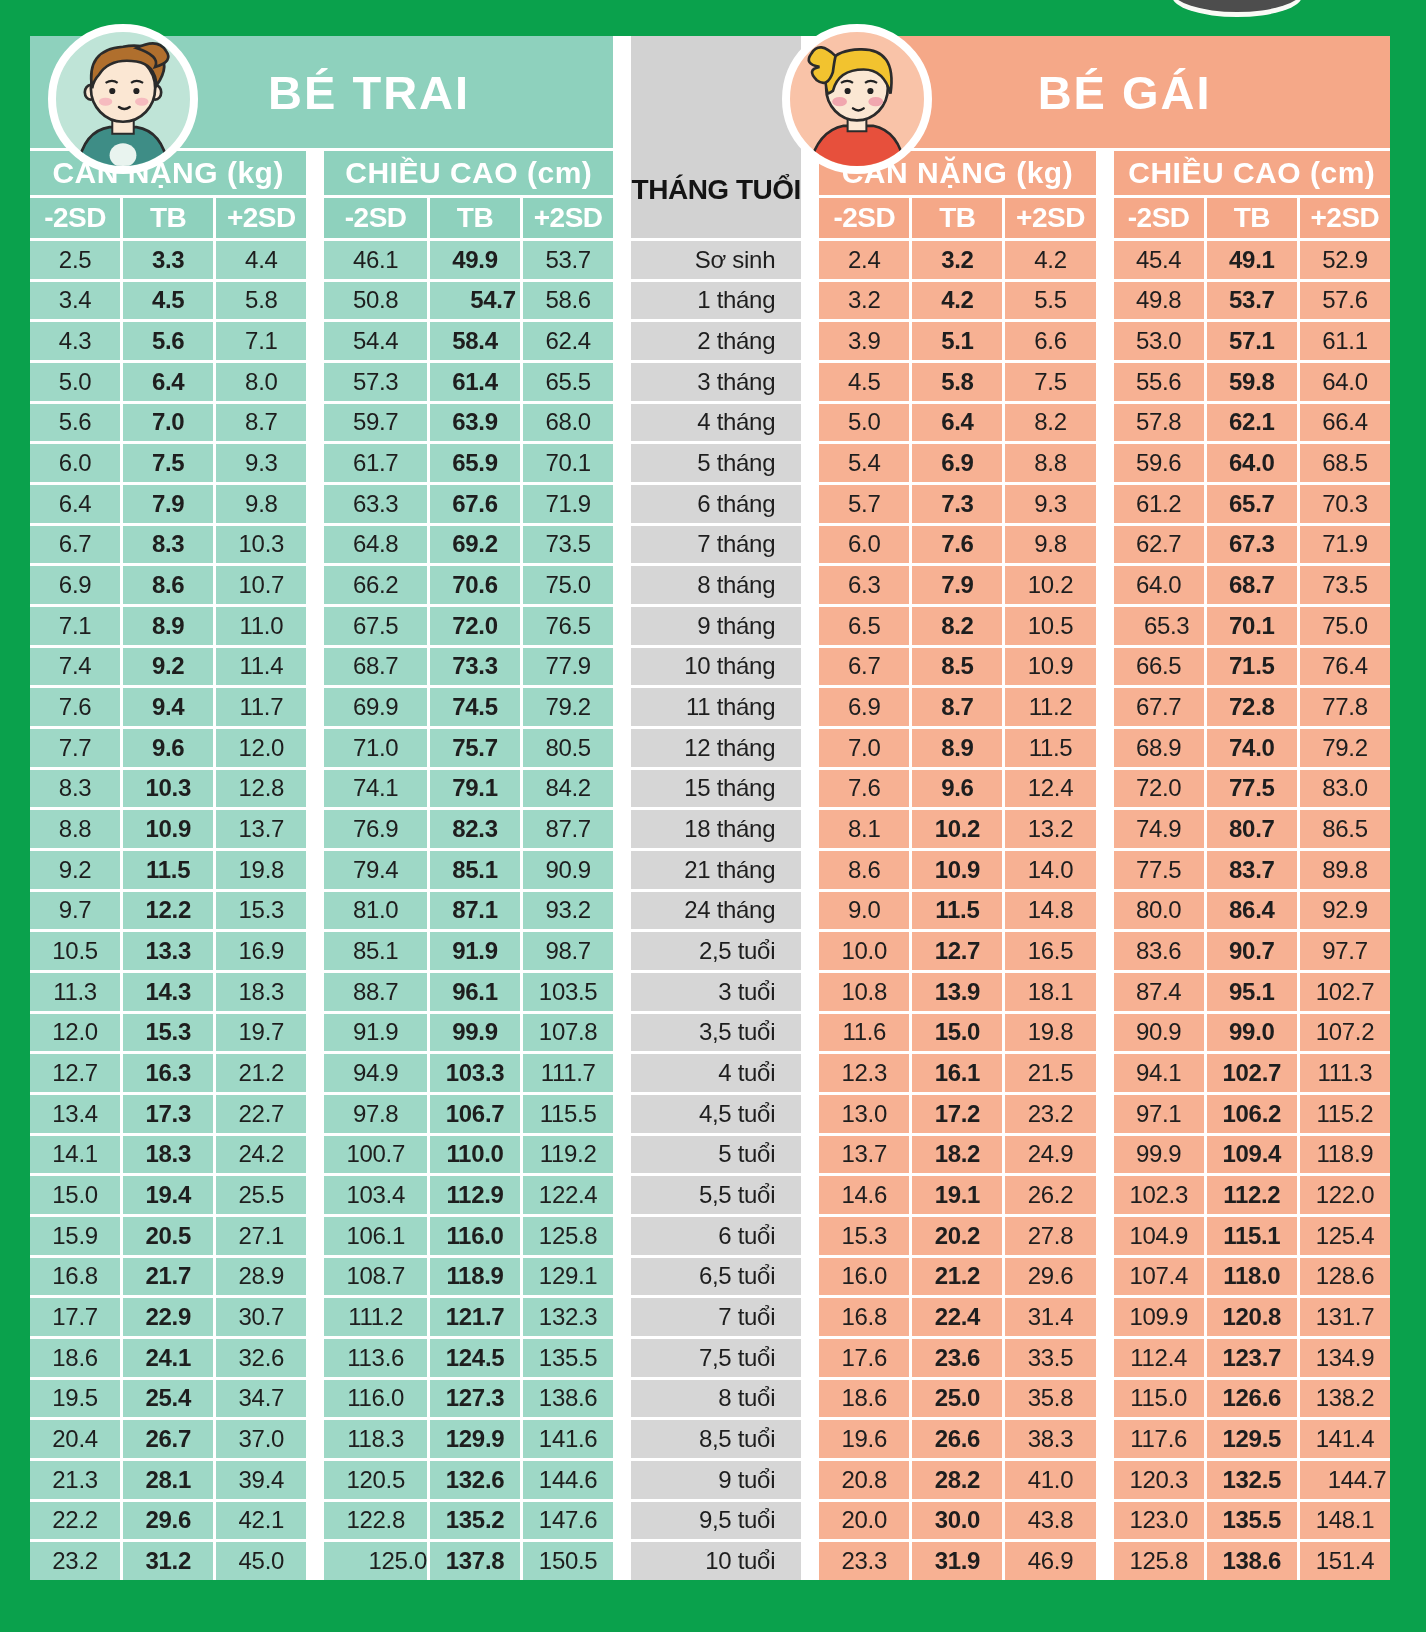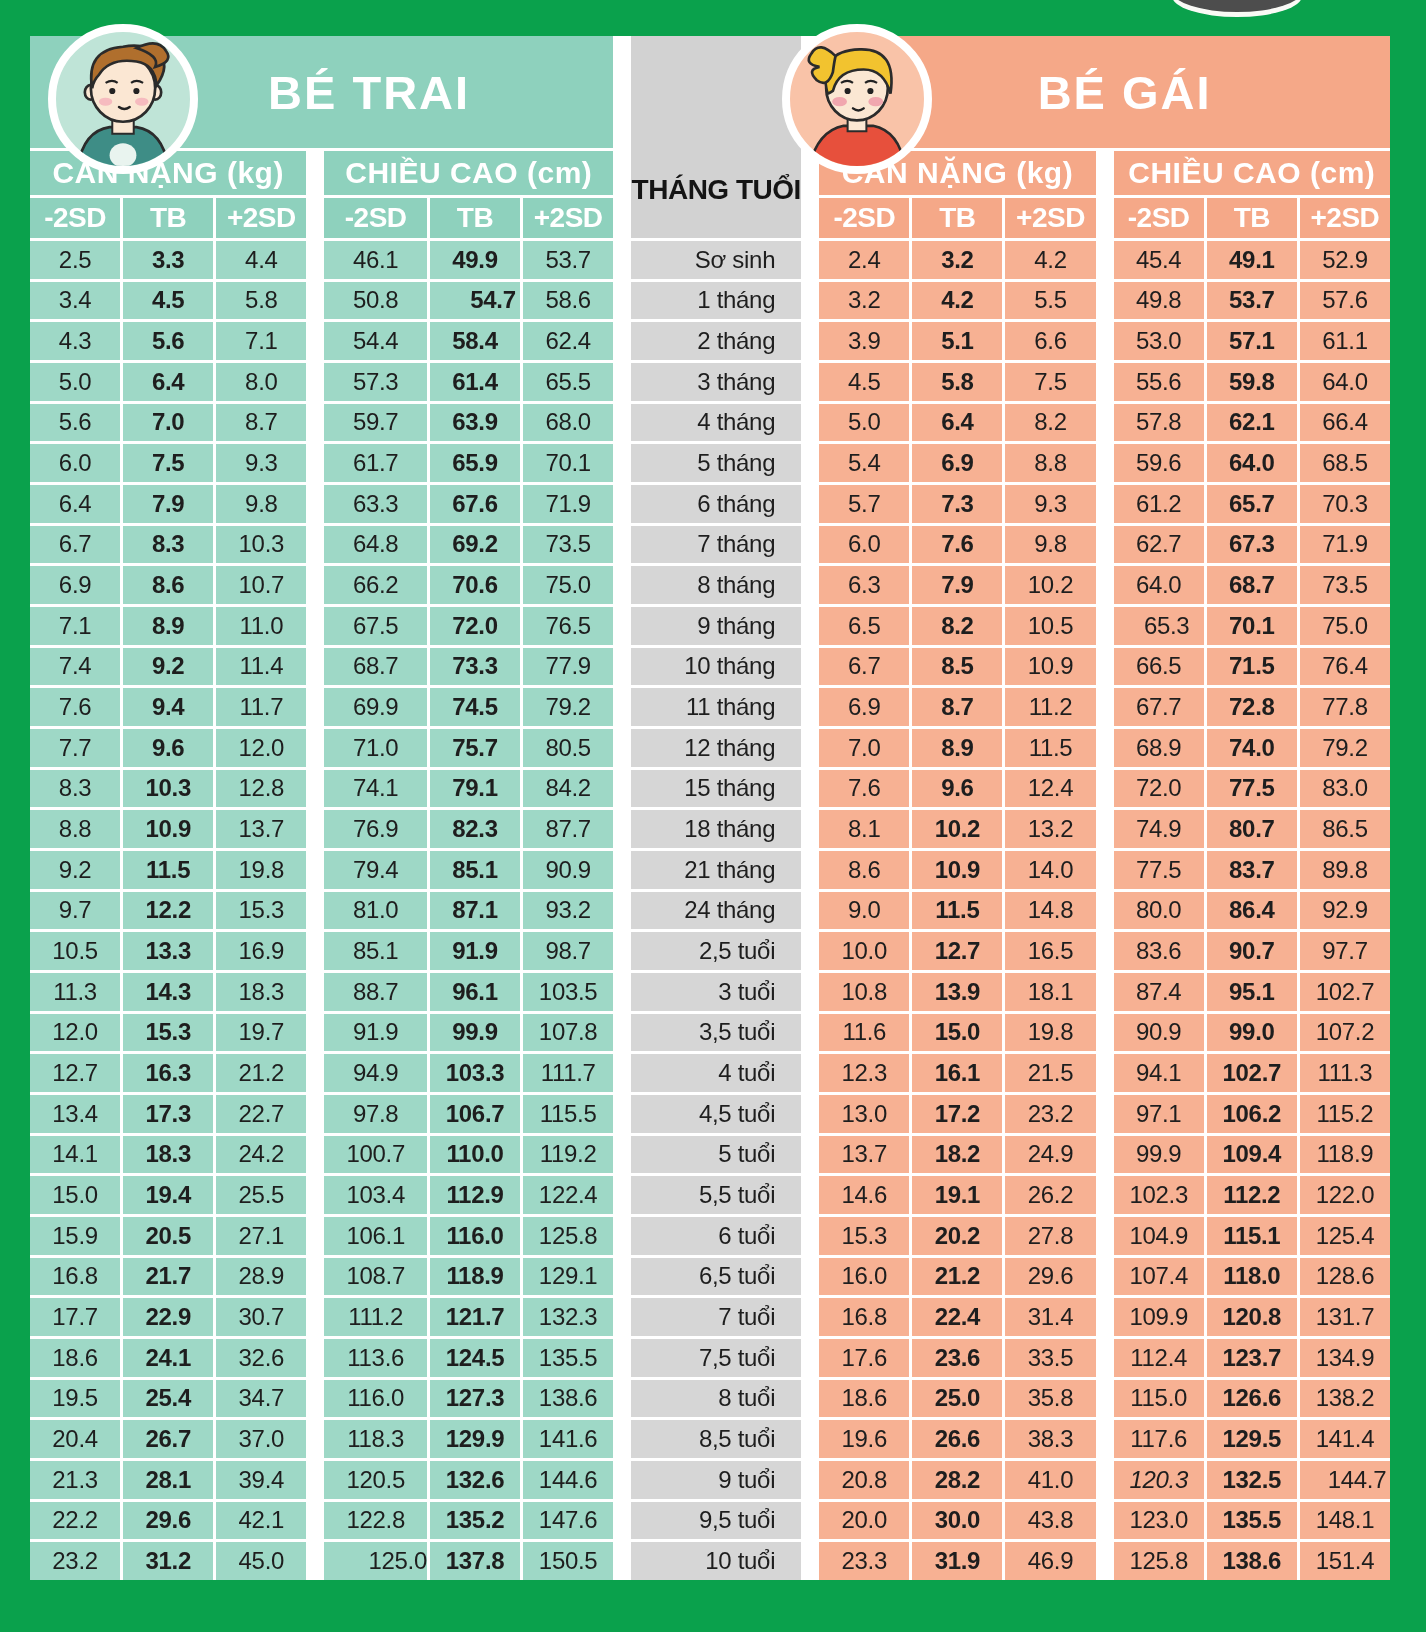--- a/index.html
+++ b/index.html
@@ -497,21 +497,21 @@
       <div class="cell age" style="grid-area: 33 / 9;">8,5 tuổi</div>
       <div class="cell boy" style="grid-area: 34 / 1;">21.3</div>
       <div class="cell boy tb" style="grid-area: 34 / 2;">28.1</div>
       <div class="cell boy" style="grid-area: 34 / 3;">39.4</div>
       <div class="cell boy" style="grid-area: 34 / 5;">120.5</div>
       <div class="cell boy tb" style="grid-area: 34 / 6;">132.6</div>
       <div class="cell boy" style="grid-area: 34 / 7;">144.6</div>
       <div class="cell girl" style="grid-area: 34 / 11;">20.8</div>
       <div class="cell girl tb" style="grid-area: 34 / 12;">28.2</div>
       <div class="cell girl" style="grid-area: 34 / 13;">41.0</div>
-      <div class="cell girl" style="grid-area: 34 / 15; font-style: italic;">120.3</div>
+      <div class="cell girl" style="grid-area: 34 / 15;">120.3</div>
       <div class="cell girl tb" style="grid-area: 34 / 16;">132.5</div>
       <div class="cell girl" style="grid-area: 34 / 17; padding-left: 24px;">144.7</div>
       <div class="cell age" style="grid-area: 34 / 9;">9 tuổi</div>
       <div class="cell boy" style="grid-area: 35 / 1;">22.2</div>
       <div class="cell boy tb" style="grid-area: 35 / 2;">29.6</div>
       <div class="cell boy" style="grid-area: 35 / 3;">42.1</div>
       <div class="cell boy" style="grid-area: 35 / 5;">122.8</div>
       <div class="cell boy tb" style="grid-area: 35 / 6;">135.2</div>
       <div class="cell boy" style="grid-area: 35 / 7;">147.6</div>
       <div class="cell girl" style="grid-area: 35 / 11;">20.0</div>

